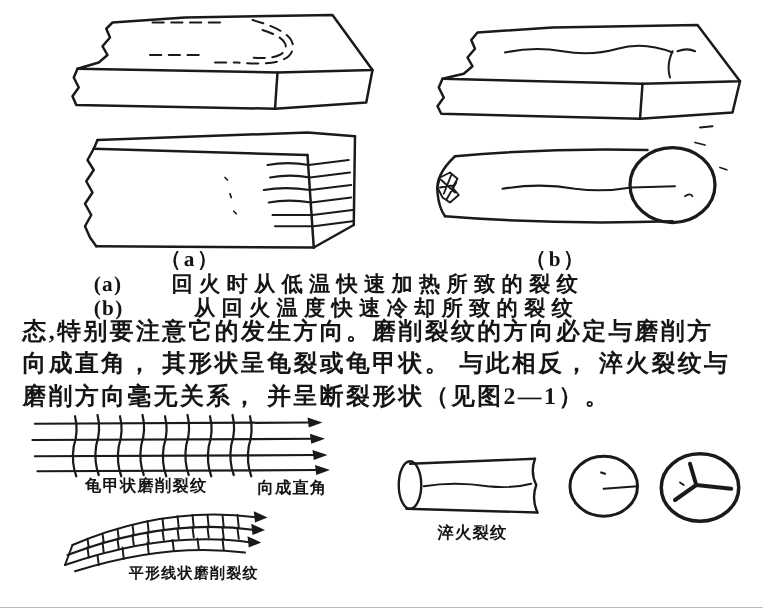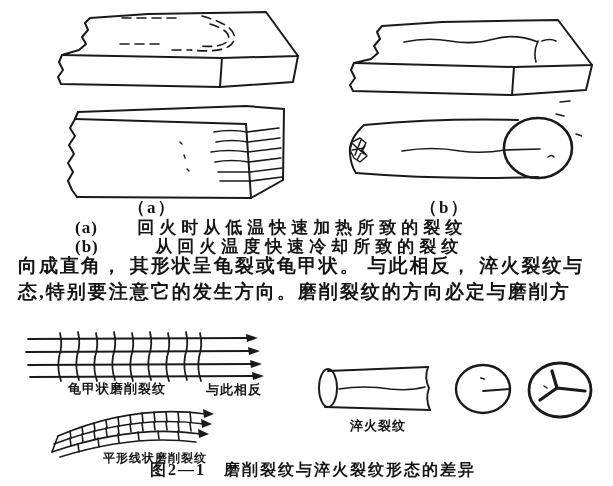--- a/index.html
+++ b/index.html
@@ -90,22 +90,23 @@
   <div class="abs capline" style="left:75px; top:216px;">
     <span class="key">(a)</span>
     <span class="txt">回火时从低温快速加热所致的裂纹</span>
   </div>
   <div class="abs capline" style="left:75px; top:235px;">
     <span class="key" style="width:76px;">(b)</span>
     <span class="txt">从回火温度快速冷却所致的裂纹</span>
   </div>
 
   <div class="abs para" style="left:18px; top:253px;">
+    <div>态,特别要注意它的发生方向。磨削裂纹的方向必定与磨削方</div>
     <div>向成直角， 其形状呈龟裂或龟甲状。 与此相反， 淬火裂纹与</div>
-    <div>态,特别要注意它的发生方向。磨削裂纹的方向必定与磨削方</div>
+    <div>磨削方向毫无关系， 并呈断裂形状（见图2—1）。</div>
   </div>
 
   <div class="abs sketch" style="left:22px; top:330px;">
     <svg width="256" height="56" viewBox="0 0 256 56">
       <g fill="none" stroke="#1a1a1a" stroke-width="1.8" stroke-linecap="round">
         <path d="M6,9 L226,8 M4,22 L228,21 M6,35 L230,34 M8,47 L232,46"></path>
         <path d="M38,3 Q41,15 37,27 Q35,40 39,51
                  M56,2 Q59,14 55,26 Q53,39 57,50
                  M74,3 Q77,15 73,27 Q71,40 75,51
                  M92,2 Q95,14 91,26 Q89,39 93,50
@@ -117,21 +118,21 @@
       </g>
       <g fill="#1a1a1a" stroke="none">
         <path d="M236,8 L224,4 L225,12 Z"></path>
         <path d="M238,21 L226,17 L227,25 Z"></path>
         <path d="M240,34 L228,30 L229,38 Z"></path>
         <path d="M242,46 L230,42 L231,50 Z"></path>
       </g>
     </svg>
   </div>
   <div class="abs dlabel" style="left:68px; top:380px;">龟甲状磨削裂纹</div>
-  <div class="abs dlabel" style="left:206px; top:381px;">与此相反</div>
+  <div class="abs dlabel" style="left:206px; top:381px;">向成直角</div>
 
   <div class="abs sketch" style="left:48px; top:404px;">
     <svg width="175" height="55" viewBox="0 0 175 55">
       <g fill="none" stroke="#1a1a1a" stroke-width="1.6" stroke-linecap="round">
         <path d="M10,32 Q85,0 158,10"></path>
         <path d="M6,40 Q85,10 156,20"></path>
         <path d="M4,48 Q85,20 153,30"></path>
         <path d="M12,53 Q85,30 148,38"></path>
         <path d="M10,32 L4,48"></path>
         <path d="M22,27 L23,34 M34,23 L35,30 M46,19 L47,27 M58,16 L59,24 M70,13 L71,22 M82,11 L83,20 M94,9 L95,18 M106,8 L107,18 M118,8 L119,18 M130,8 L131,18 M142,8 L143,18"></path>
@@ -165,15 +166,14 @@
       <g fill="none" stroke="#1a1a1a" stroke-linecap="round" stroke-linejoin="round">
         <ellipse cx="31" cy="33" rx="27" ry="24" stroke-width="2.4"></ellipse>
         <path stroke-width="1.8" d="M31,35 L58,33 M29,22 L32,23"></path>
         <ellipse cx="108" cy="34" rx="31" ry="27" stroke-width="2.8"></ellipse>
         <path stroke-width="3.2" d="M105,32 L100,15 M105,32 L88,44 M105,32 L133,35"></path>
         <path stroke-width="1.5" d="M92,30 L95,32"></path>
       </g>
     </svg>
   </div>
 
-  <div class="abs figcap" style="left:150px; top:460px;">图2—1　磨削裂纹与淬火裂纹形态的差异</div>
 
 </div>
 
 </body></html>

